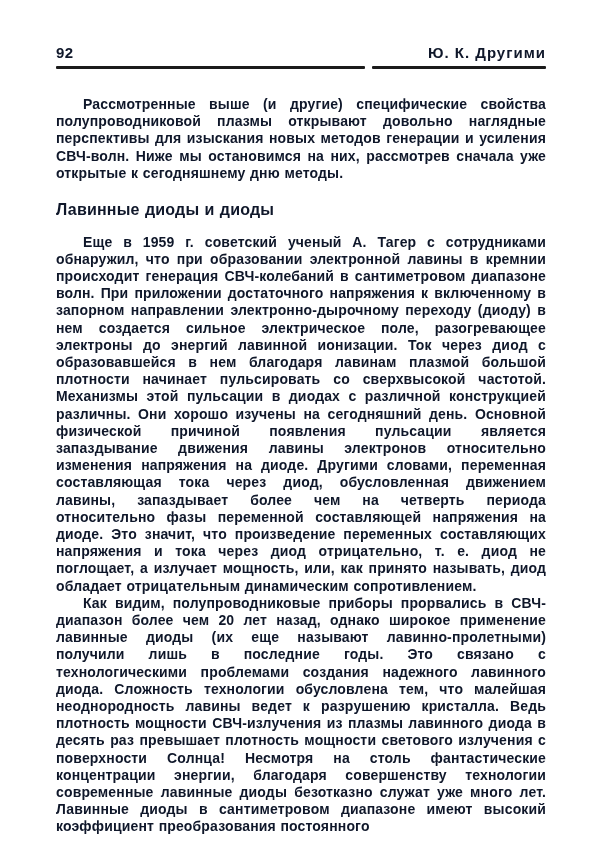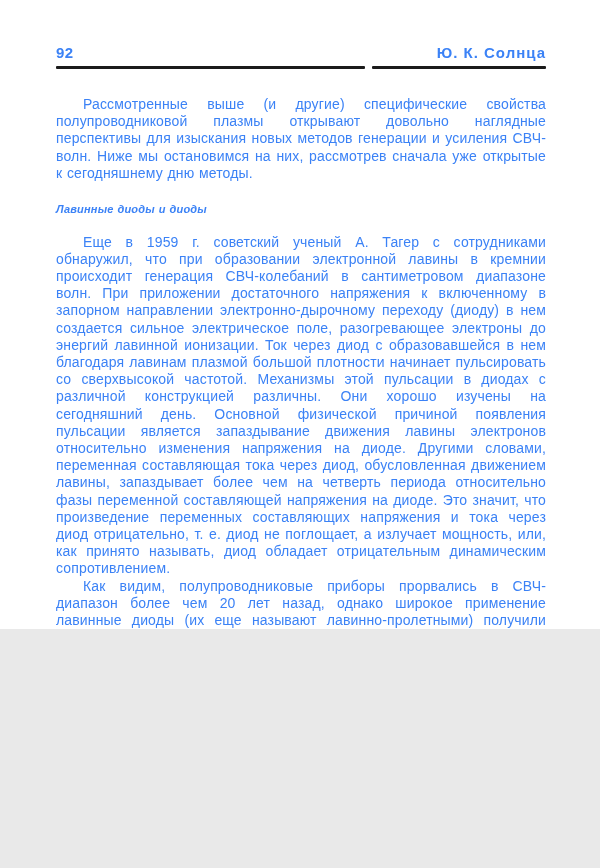--- a/index.html
+++ b/index.html
@@ -3,27 +3,27 @@
 <meta charset="utf-8">
 <style>
   html, body {
     margin: 0;
     padding: 0;
     background: #e9e9e9;
   }
   .page {
     position: relative;
     width: 600px;
-    height: 629px;
+    height: 868px;
     margin: 0 auto;
     background: #ffffff;
     box-sizing: border-box;
     padding: 44px 54px 0 56px;
     font-family: "Liberation Sans", sans-serif;
-    color: #3b82f6;
+    color: #0f172a;
     overflow: hidden;
   }
   .page-header {
     display: flex;
     justify-content: space-between;
     align-items: baseline;
     font-size: 15px;
     font-weight: bold;
     letter-spacing: 0.4px;
   }
@@ -43,40 +43,39 @@
   .rule-seg.seg2 { flex: 1 1 auto; }
   .body-text {
     margin-top: 27px;
     font-size: 14px;
     line-height: 17.2px;
     text-align: justify;
     letter-spacing: 0.15px;
     word-spacing: 0.6px;
   }
   .para { margin: 0; }
-  .para.indent { text-indent: 27px; }
+  .para.indent { text-indent: 27px; font-weight: bold; }
   .section-heading {
     margin: 17px 0 13px 0;
-    font-size: 11px;
+    font-size: 16px;
     line-height: 21.5px;
     font-weight: bold;
     letter-spacing: 0.2px;
     text-align: left;
-    font-style: italic;
   }
   .heading-line { display: block; }
 </style>
 </head>
 <body>
 
 <div class="page">
 
   <header class="page-header">
     <span class="page-number">92</span>
-    <span class="running-title">Ю. К. Солнца</span>
+    <span class="running-title">Ю. К. Другими</span>
   </header>
 
   <div class="header-rule">
     <span class="rule-seg seg1"></span>
     <span class="rule-seg seg2"></span>
   </div>
 
   <main class="body-text">
 
 

